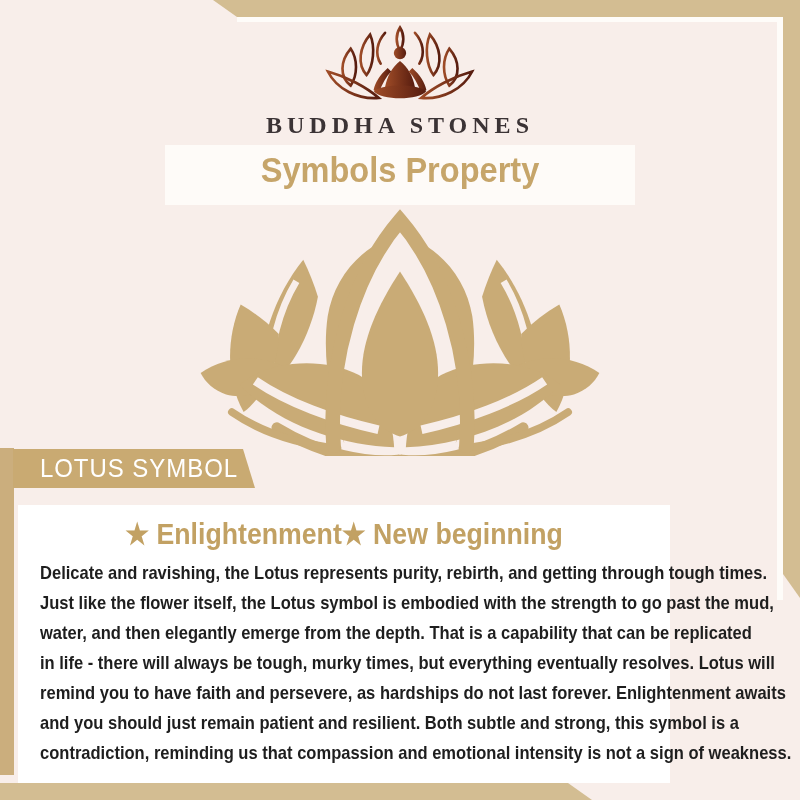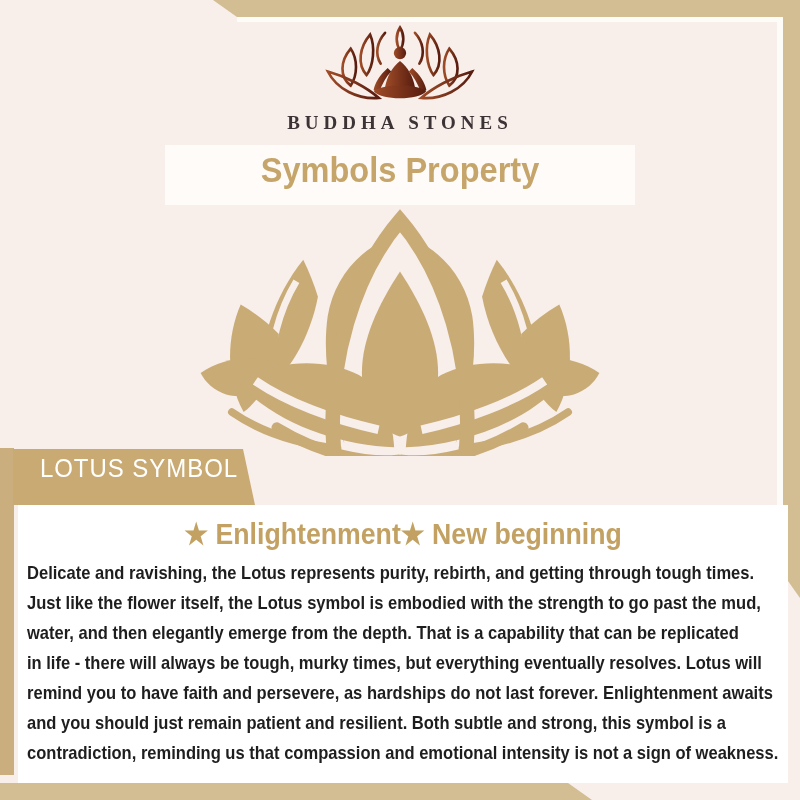--- a/index.html
+++ b/index.html
@@ -14,45 +14,45 @@
   .right-band{left:783px;top:0;width:17px;height:598px;background:#d3bd92;
               clip-path:polygon(0 0,100% 0,100% 100%,0 calc(100% - 24px));}
   .right-band-highlight{left:777px;top:17px;width:6px;height:583px;background:#fefcf9;}
   .bottom-band{left:0;top:783px;width:592px;height:17px;background:#d3bd92;
                clip-path:polygon(0 0,calc(100% - 24px) 0,100% 100%,0 100%);}
   .left-accent-strip{left:0;top:448px;width:14px;height:327px;background:#cbae7d;}
 
   
   .logo{left:320px;top:24px;width:160px;height:88px;}
   .brand-name{left:0;top:112px;width:800px;text-align:center;
-              font-family:"Liberation Serif",serif;font-size:19px;font-weight:600;
+              font-family:"Liberation Serif",serif;font-size:24px;font-weight:600;
               letter-spacing:5px;color:#3b3335;}
 
   
   .title-banner{left:165px;top:145px;width:470px;height:60px;background:#fefbf8;}
   .page-title{width:100%;height:50px;line-height:50px;text-align:center;
               font-size:35px;font-weight:bold;color:#c6a56a;
               transform:scaleX(0.93);transform-origin:50% 50%;white-space:nowrap;}
 
   
   .lotus{left:185px;top:206px;width:430px;height:250px;}
 
   
-  .section-ribbon{left:13px;top:449px;width:242px;height:56px;background:#c9aa72;
+  .section-ribbon{left:13px;top:449px;width:242px;height:39px;background:#c9aa72;
                   clip-path:polygon(0 0,calc(100% - 12px) 0,100% 100%,0 100%);}
   .section-label{padding-left:28px;line-height:39px;font-size:25px;color:#ffffff;
                  letter-spacing:1px;white-space:nowrap;transform:scaleX(0.96);
                  transform-origin:0 50%;}
 
   
-  .content-card{left:18px;top:505px;width:770px;height:278px;background:#ffffff;}
+  .content-card{left:18px;top:505px;width:652px;height:278px;background:#ffffff;}
   .content-heading{margin-top:12px;width:100%;text-align:center;font-size:29px;
                    font-weight:bold;color:#c2a163;transform:scaleX(0.92);
                    transform-origin:50% 50%;white-space:nowrap;}
-  .body-text{margin-top:7px;padding-left:9px;}
+  .body-text{margin-top:7px;padding-left:22px;}
   .body-line{height:30px;line-height:30px;font-size:19px;font-weight:bold;
              color:#1e1e1e;white-space:nowrap;transform:scaleX(0.87);
              transform-origin:0 50%;}
 </style>
 </head>
 <body>
 
 <div class="abs top-band"></div>
 <div class="abs top-band-highlight"></div>
 <div class="abs right-band"></div>

